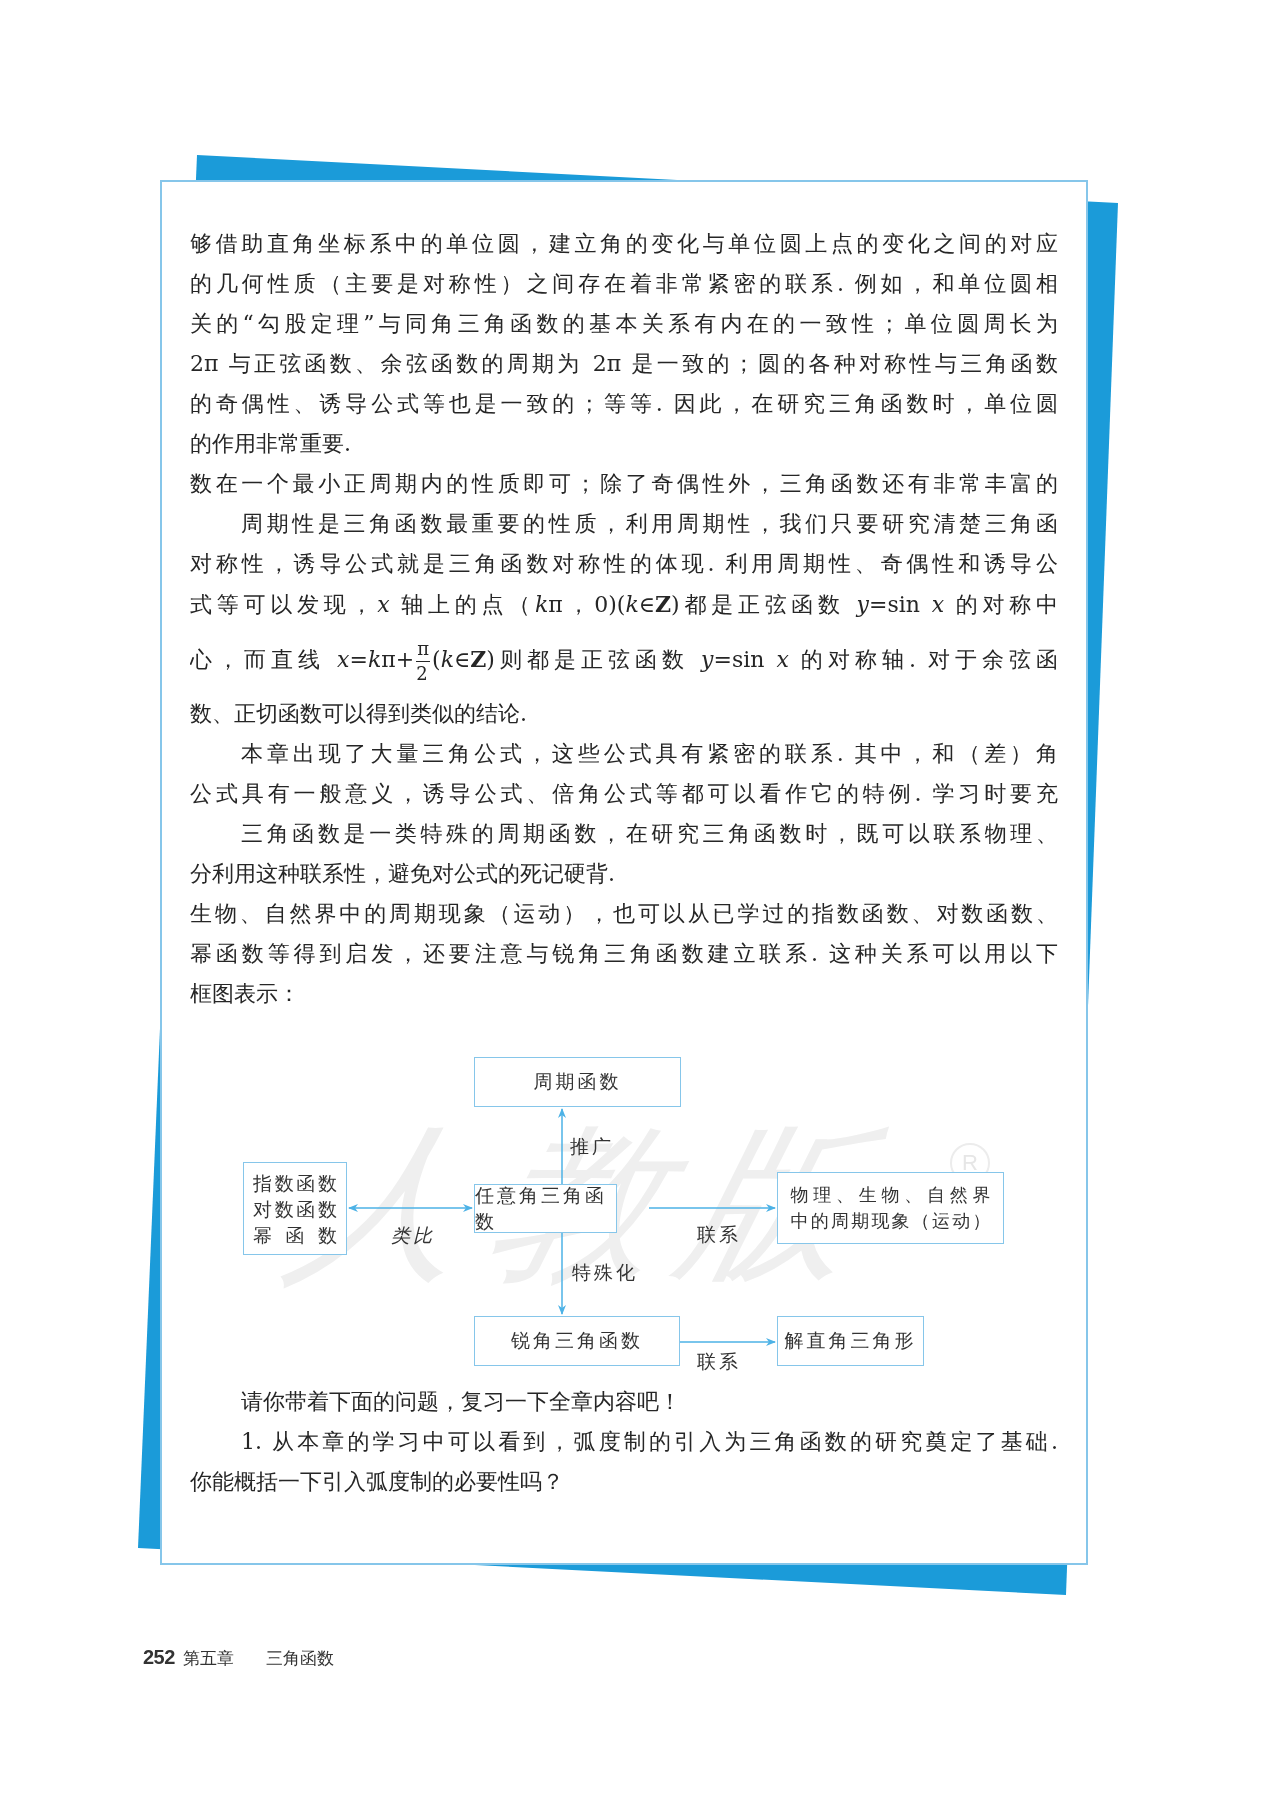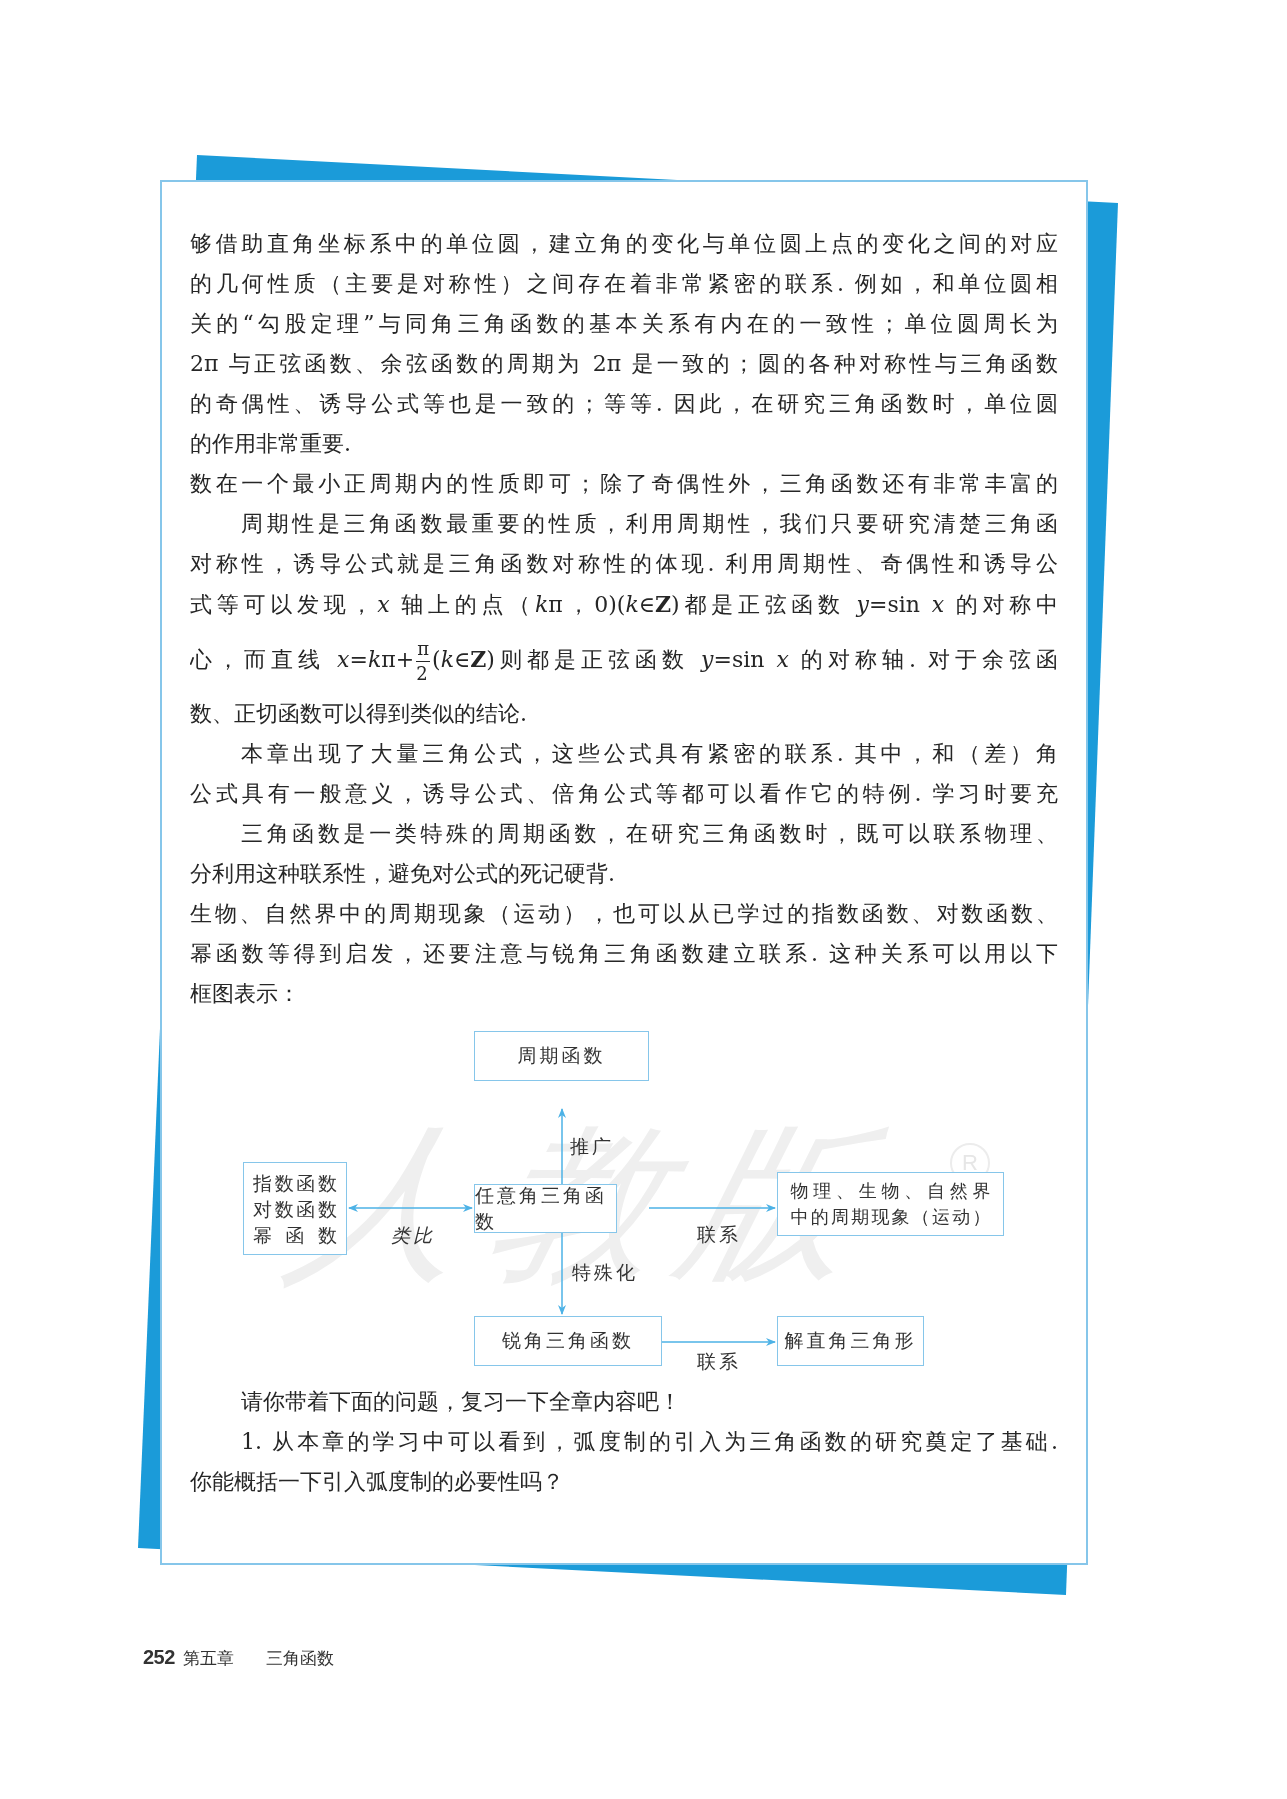--- a/index.html
+++ b/index.html
@@ -83,36 +83,36 @@
         <path d="M10,0 L0,4 L10,8 L7,4 Z" fill="#4db2e6"></path>
       </marker>
     </defs>
     <line x1="562" y1="1184" x2="562" y2="1109" stroke="#4db2e6" stroke-width="1.5" marker-end="url(#ah)"></line>
     <line x1="349" y1="1208" x2="472" y2="1208" stroke="#4db2e6" stroke-width="1.5" marker-start="url(#ahs)" marker-end="url(#ah)"></line>
     <line x1="649" y1="1208" x2="775" y2="1208" stroke="#4db2e6" stroke-width="1.5" marker-end="url(#ah)"></line>
     <line x1="562" y1="1233" x2="562" y2="1314" stroke="#4db2e6" stroke-width="1.5" marker-end="url(#ah)"></line>
     <line x1="649" y1="1342" x2="775" y2="1342" stroke="#4db2e6" stroke-width="1.5" marker-end="url(#ah)"></line>
   </svg>
 
-  <div class="dnode" style="left:474px;top:1031px;width:175px;height:50px;">
+  <div class="dnode" style="left:474px;top:1057px;width:207px;height:50px;">
     <span>周期函数</span>
   </div>
   <div class="dnode exp" style="left:243px;top:1162px;width:104px;height:93px;">
     <span class="nl">指数函数</span>
     <span class="nl">对数函数</span>
     <span class="nl">幂 函 数</span>
   </div>
   <div class="dnode" style="left:474px;top:1184px;width:143px;height:49px;">
     <span>任意角三角函数</span>
   </div>
-  <div class="dnode phys" style="left:777px;top:1172px;width:227px;height:64px;">
+  <div class="dnode phys" style="left:777px;top:1172px;width:227px;height:72px;">
     <span class="nl">物理、生物、自然界</span>
     <span class="nl">中的周期现象（运动）</span>
   </div>
-  <div class="dnode" style="left:474px;top:1316px;width:188px;height:50px;">
+  <div class="dnode" style="left:474px;top:1316px;width:206px;height:50px;">
     <span>锐角三角函数</span>
   </div>
   <div class="dnode" style="left:777px;top:1316px;width:147px;height:50px;">
     <span>解直角三角形</span>
   </div>
 
   <div class="dlabel" style="left:592px;top:1147px;">推广</div>
   <div class="dlabel" style="left:413px;top:1236px;font-style:italic;">类比</div>
   <div class="dlabel" style="left:719px;top:1235px;">联系</div>
   <div class="dlabel" style="left:605px;top:1273px;">特殊化</div>

